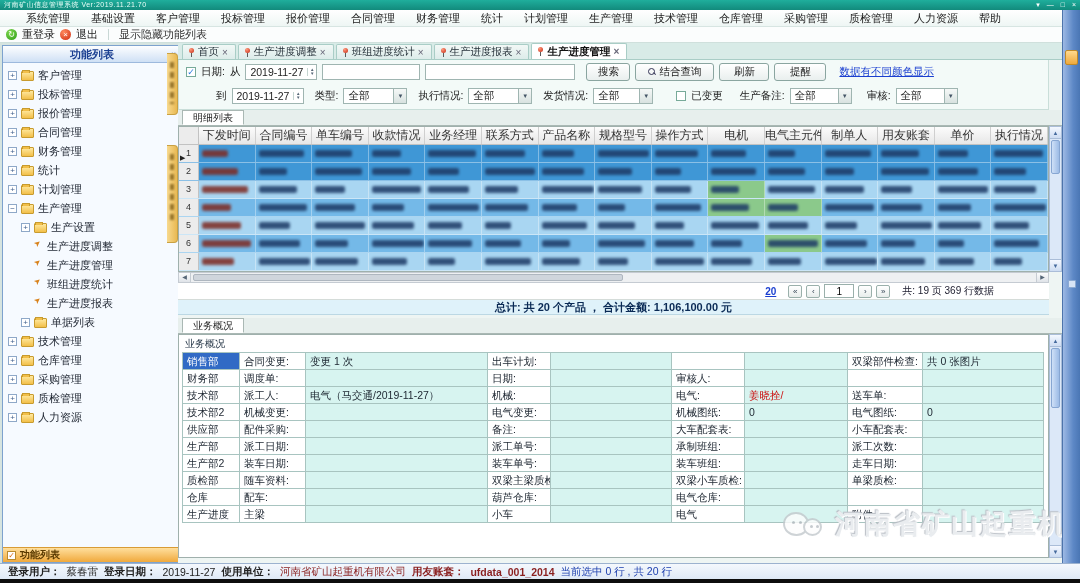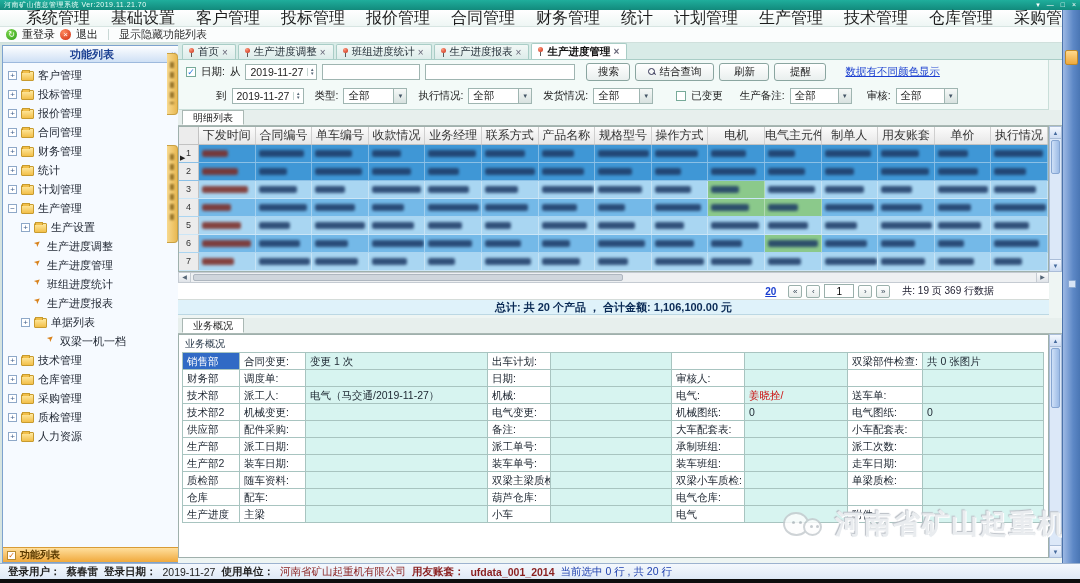--- a/index.html
+++ b/index.html
@@ -8,21 +8,21 @@
   .win { position:relative; width:1080px; height:583px; background:#d6e4e0; overflow:hidden; }
 
   
   .titlebar { position:absolute; left:0; top:0; width:100%; height:10px; background:linear-gradient(#1fae9c,#128a7c); color:#eafff9; font-size:7px; line-height:10px; padding:0 4px; }
   .titletxt { letter-spacing:.5px; }
   .winbtns { position:absolute; right:4px; top:0; height:10px; display:flex; gap:7px; }
   .winbtn { color:#fff; font-size:7px; line-height:10px; cursor:default; }
 
   
   .menubar { position:absolute; left:0; top:10px; width:100%; height:17px; background:linear-gradient(#ffffff,#eef6f4); border-bottom:1px solid #d7e5e2; display:flex; align-items:center; padding-left:26px; gap:21px; }
-  .menu-item { font-size:16px; color:#1c1c1c; white-space:nowrap; cursor:default; }
+  .menu-item { font-size:11px; color:#1c1c1c; white-space:nowrap; cursor:default; }
 
   
   .toolbar { position:absolute; left:0; top:27px; width:100%; height:16px; background:#fbfdfd; border-bottom:1px solid #cfe0dc; display:flex; align-items:center; padding-left:6px; gap:5px; font-size:11px; color:#222; }
   .tico { width:11px; height:11px; border-radius:50%; color:#fff; font-size:8px; line-height:11px; text-align:center; display:inline-block; }
   .tico.green { background:radial-gradient(circle at 35% 30%,#7fd84f,#2e9e18); }
   .tico.red { background:radial-gradient(circle at 35% 30%,#ff8a5e,#cf2b10); }
   .tsep { width:1px; height:11px; background:#c9d8d5; margin:0 5px; }
   .ttext { color:#333; }
 
   
@@ -248,25 +248,20 @@
         </div>
         <div class="tree-row" style="padding-left: 18px;">
           <span class="expand-spacer"></span>
           <span class="leaf-ico"></span>
           <span class="tree-label">生产进度报表</span>
         </div>
         <div class="tree-row" style="padding-left: 18px;">
           <span class="expand-box">+</span>
           <span class="folder-ico"></span>
           <span class="tree-label">单据列表</span>
-        </div>
-        <div class="tree-row" style="padding-left: 31px;">
-          <span class="expand-spacer"></span>
-          <span class="leaf-ico"></span>
-          <span class="tree-label">双梁一机一档</span>
         </div>
         <div class="tree-row" style="padding-left: 5px;">
           <span class="expand-box">+</span>
           <span class="folder-ico"></span>
           <span class="tree-label">技术管理</span>
         </div>
         <div class="tree-row" style="padding-left: 5px;">
           <span class="expand-box">+</span>
           <span class="folder-ico"></span>
           <span class="tree-label">仓库管理</span>
@@ -346,21 +341,21 @@
         </span>
         <span class="inp" style="width:98px;"></span>
         <span class="inp" style="width:150px;"></span>
         <span class="btn" style="margin-left:6px;width:44px;">搜索</span>
         <span class="btn">
             <span class="mag"></span>
             <span>结合查询</span>
           </span>
         <span class="btn" style="width:50px;">刷新</span>
         <span class="btn" style="width:52px;">提醒</span>
-        <span class="link" style="margin-left:14px;">数据有不同颜色显示</span>
+        <span class="link" style="margin-left:8px;">数据有不同颜色显示</span>
       </div>
       <div class="frow">
         <span style="margin-left:30px;">到</span>
         <span class="fld date">
           <span>2019-11-27</span>
           <span class="spin">
               <span>▲</span>
               <span>▼</span>
             </span>
         </span>
@@ -899,21 +894,21 @@
     <div class="wm-text">河南省矿山起重机</div>
   </div>
 
   <div class="rightstrip">
     <div class="rs-tab"></div>
     <div class="rs-dot"></div>
   </div>
 
   <div class="statusbar">
       <span style="color: rgb(34, 34, 34); font-weight: bold;">登录用户：</span>
-      <span style="color: rgb(34, 34, 34); font-weight: bold;">蔡春雷</span>
+      <span style="color: rgb(34, 34, 34);">蔡春雷</span>
       <span style="color: rgb(34, 34, 34); font-weight: bold;">登录日期：</span>
       <span style="color: rgb(34, 34, 34);">2019-11-27</span>
       <span style="color: rgb(34, 34, 34); font-weight: bold;">使用单位：</span>
       <span style="color: rgb(138, 31, 31);">河南省矿山起重机有限公司</span>
       <span style="color: rgb(138, 31, 31); font-weight: bold;">用友账套：</span>
       <span style="color: rgb(138, 31, 31); font-weight: bold;">ufdata_001_2014</span>
       <span style="color: rgb(29, 63, 174);">当前选中 0 行 , 共 20 行</span>
     </div>
   <div class="blackbar"></div>
 

